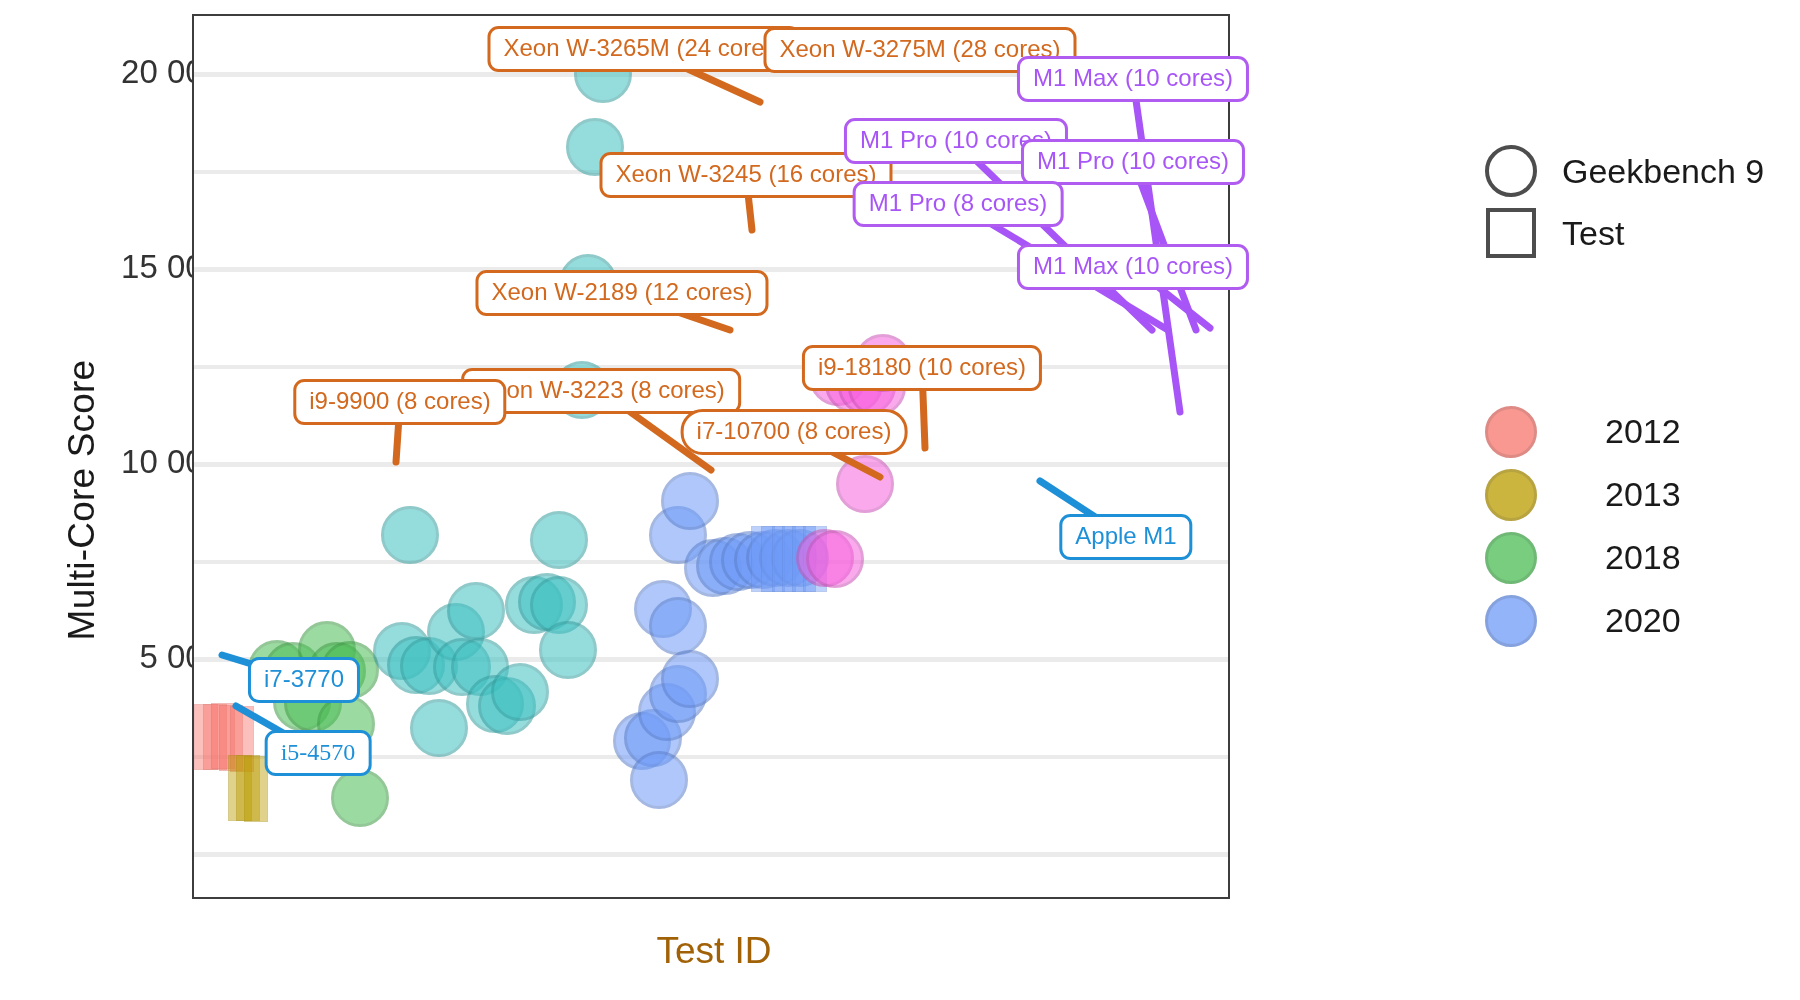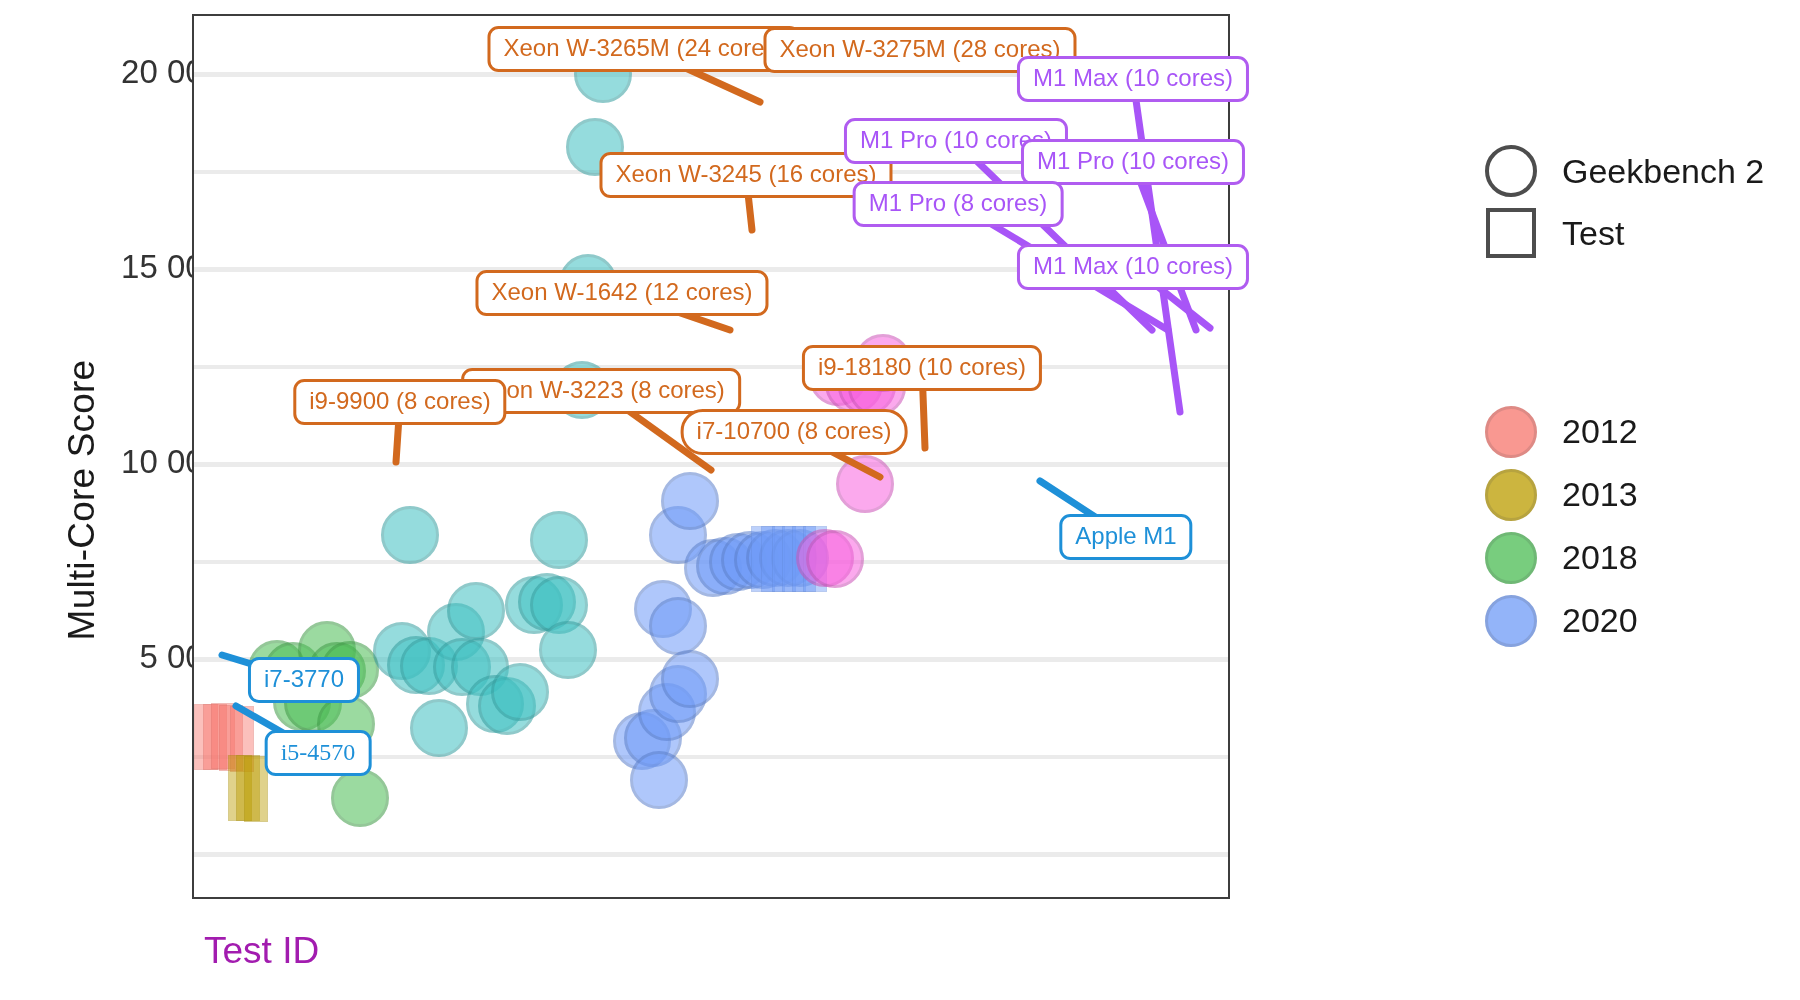--- a/index.html
+++ b/index.html
@@ -8,22 +8,22 @@
 
   
   #ylab{
     position:absolute; left:0px; top:0px; width:1000px; height:60px;
     transform:rotate(-90deg); transform-origin:0 0;
     margin-left:52px; margin-top:1000px;
     display:flex; align-items:center; justify-content:center;
     font-size:37px; color:#1a1a1a; letter-spacing:.2px;
   }
   #xlab{
-    position:absolute; left:204px; top:930px; width:1040px;
-    text-align:left; font-size:37px; color:#a21caf;
+    position:absolute; left:194px; top:930px; width:1040px;
+    text-align:center; font-size:37px; color:#a16207;
   }
 
   
   #panel{
     position:absolute; left:192px; top:14px; width:1038px; height:885px;
     background:#ffffff; border:2px solid #3d3d3d; box-sizing:border-box;
   }
   #panelclip{position:absolute;inset:0;overflow:hidden;}
   .gridline{position:absolute;left:0;width:100%;height:5px;background:#ebebeb;}
 
@@ -52,21 +52,21 @@
 
   
   #legend-shape{position:absolute;left:1478px;top:140px;width:300px;}
   #legend-color{position:absolute;left:1478px;top:400px;width:300px;}
   .lgrow{display:flex;align-items:center;height:62px;}
   .lgkey{width:66px;display:flex;align-items:center;justify-content:center;}
   .lglabel{font-size:34px;color:#1a1a1a;padding-left:18px;}
   .key-circle{width:52px;height:52px;border-radius:50%;border:4px solid #4d4d4d;background:#fff;box-sizing:border-box;}
   .key-square{width:50px;height:50px;border:4px solid #4d4d4d;background:#fff;box-sizing:border-box;}
   .key-dot{width:52px;height:52px;border-radius:50%;box-sizing:border-box;}
-  #legend-color .lgrow{height:63px;}
+  #legend-color .lgrow{height:63px;gap:43px;}
 </style>
 </head>
 <body>
 
 <div id="root">
 
   <div id="ylab">Multi-Core Score</div>
 
   <div id="xlab">Test ID</div>
 
@@ -187,41 +187,41 @@
       <line x1="1133" y1="267" x2="1210" y2="328" stroke="#a855f7" stroke-width="7" stroke-linecap="round"></line>
       <line x1="1126" y1="537" x2="1040" y2="481" stroke="#1e90d8" stroke-width="7" stroke-linecap="round"></line>
       <line x1="304" y1="680" x2="222" y2="655" stroke="#1e90d8" stroke-width="7" stroke-linecap="round"></line>
       <line x1="318" y1="753" x2="236" y2="706" stroke="#1e90d8" stroke-width="7" stroke-linecap="round"></line>
     </svg>
 
   <div id="callouts">
       <div class="callout" style="left: 644px; top: 49px;">Xeon W-3265M (24 cores)</div>
       <div class="callout" style="left: 920px; top: 50px;">Xeon W-3275M (28 cores)</div>
       <div class="callout" style="left: 746px; top: 175px;">Xeon W-3245 (16 cores)</div>
-      <div class="callout" style="left: 622px; top: 293px;">Xeon W-1642 (12 cores)</div>
+      <div class="callout" style="left: 622px; top: 293px;">Xeon W-2189 (12 cores)</div>
       <div class="callout" style="left: 601px; top: 391px;">Xeon W-3223 (8 cores)</div>
       <div class="callout" style="left: 400px; top: 402px;">i9-9900 (8 cores)</div>
       <div class="callout" style="left: 794px; top: 432px; border-radius: 22px;">i7-10700 (8 cores)</div>
       <div class="callout" style="left: 922px; top: 368px;">i9-18180 (10 cores)</div>
       <div class="callout purple" style="left: 1133px; top: 79px;">M1 Max (10 cores)</div>
       <div class="callout purple" style="left: 956px; top: 141px;">M1 Pro (10 cores)</div>
       <div class="callout purple" style="left: 1133px; top: 162px;">M1 Pro (10 cores)</div>
       <div class="callout purple" style="left: 958px; top: 204px;">M1 Pro (8 cores)</div>
       <div class="callout purple" style="left: 1133px; top: 267px;">M1 Max (10 cores)</div>
       <div class="callout blue" style="left: 1126px; top: 537px;">Apple M1</div>
       <div class="callout blue" style="left: 304px; top: 680px;">i7-3770</div>
       <div class="callout blue" style="left: 318px; top: 753px; font-family: Liberation Serif, serif;">i5-4570</div>
     </div>
 
   <div id="legend-shape">
       <div class="lgrow">
         <div class="lgkey">
           <div class="key-circle"></div>
         </div>
-        <div class="lglabel">Geekbench 2</div>
+        <div class="lglabel">Geekbench 9</div>
       </div>
       <div class="lgrow">
         <div class="lgkey">
           <div class="key-square"></div>
         </div>
         <div class="lglabel">Test</div>
       </div>
     </div>
 
   <div id="legend-color">

